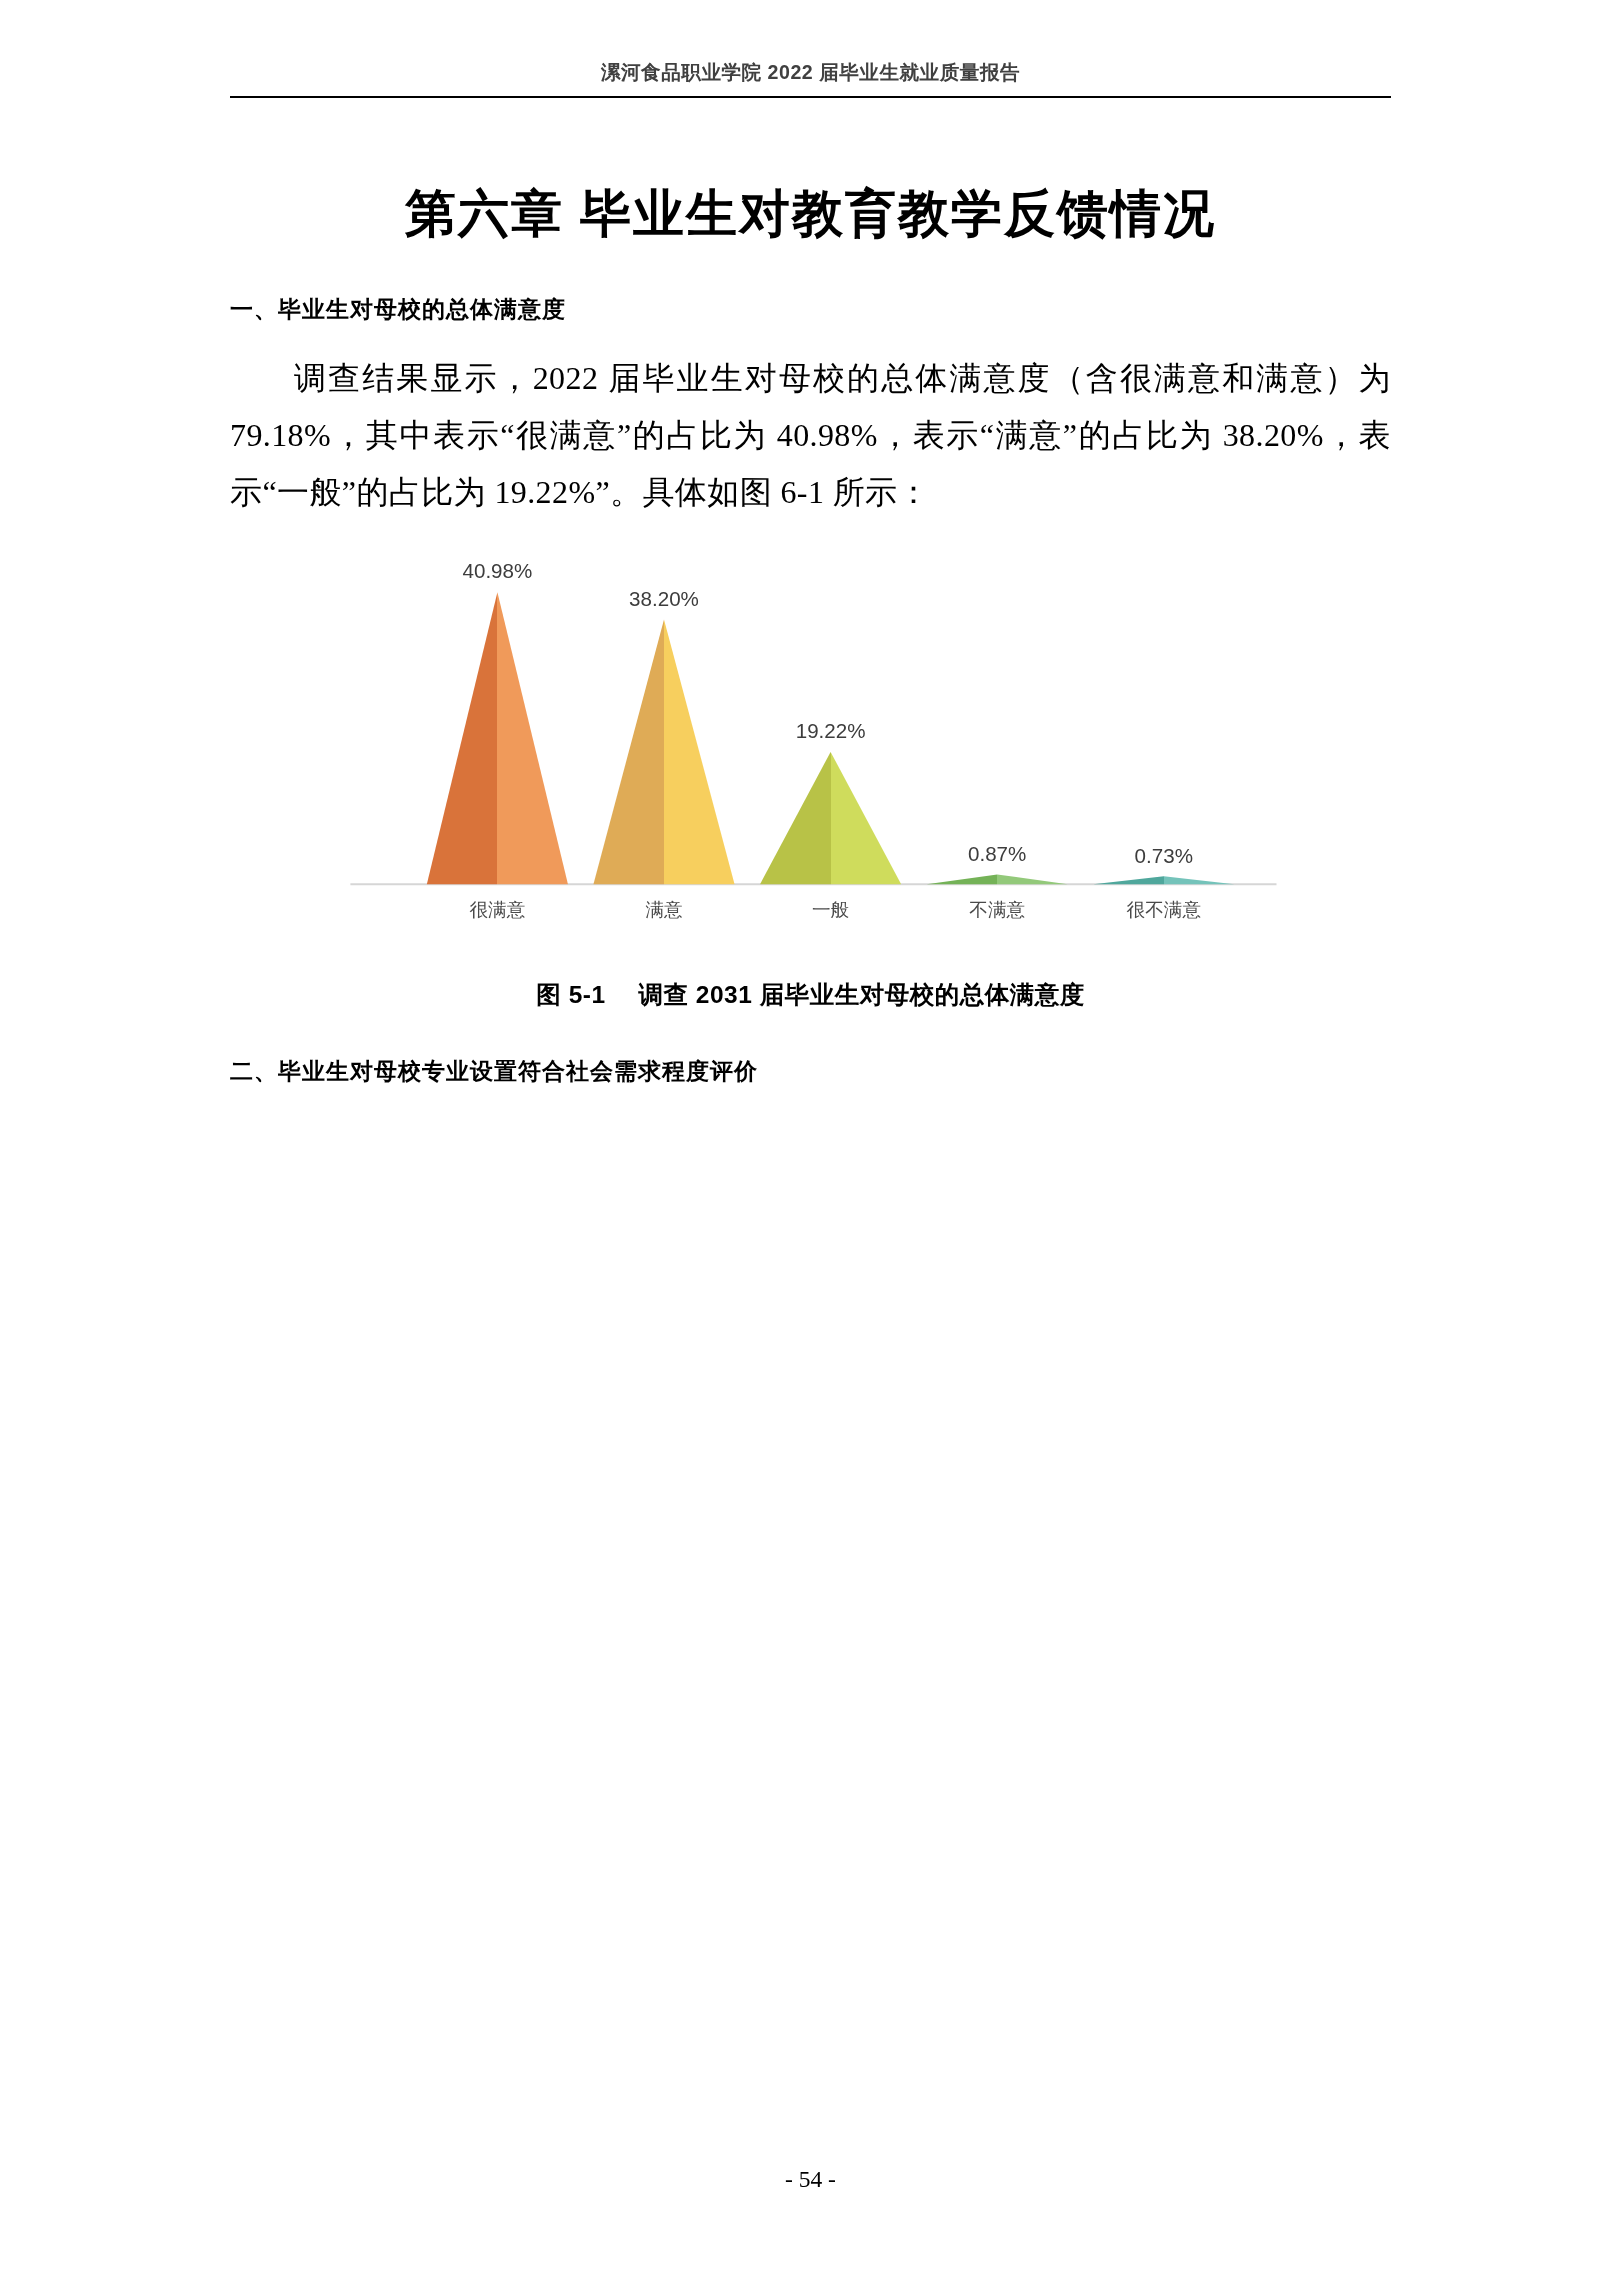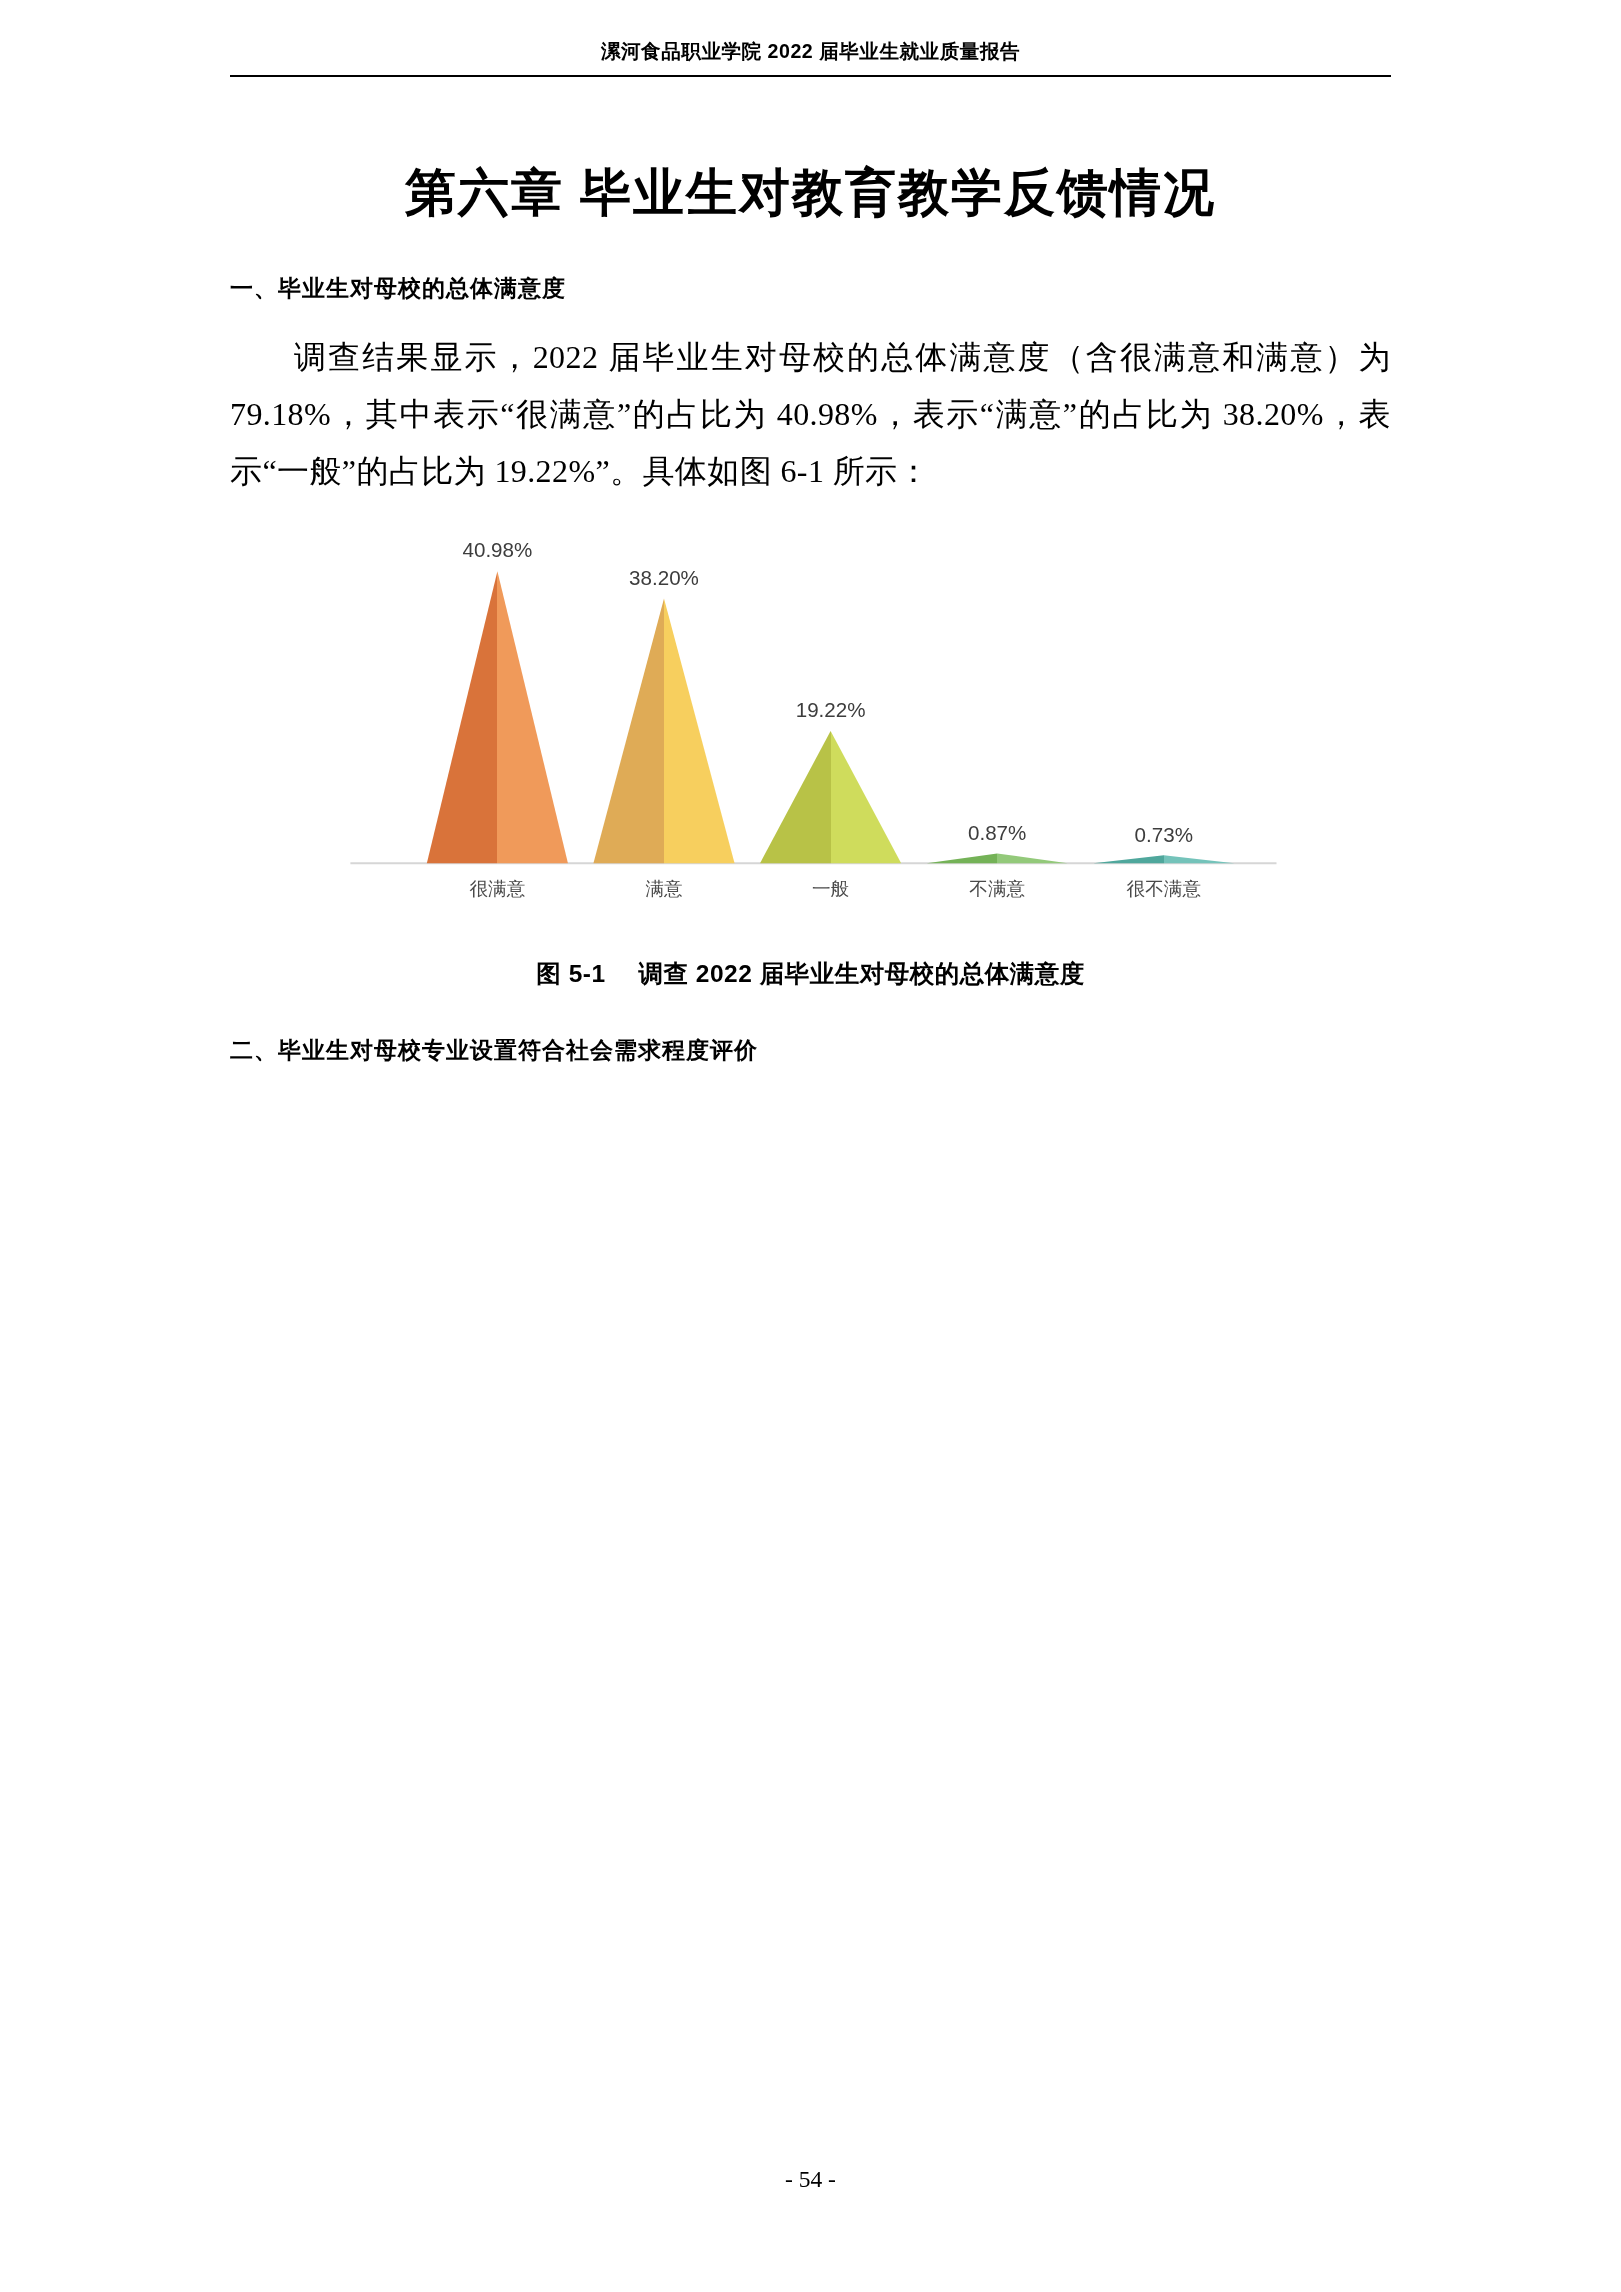--- a/index.html
+++ b/index.html
@@ -17,27 +17,27 @@
   }
   .page {
     position: relative;
     width: 1621px;
     height: 2293px;
     box-sizing: border-box;
     padding: 0 230px;
   }
   
   .running-head {
-    padding-top: 38px;
+    padding-top: 59px;
     text-align: center;
     font-family: "Liberation Sans", sans-serif;
     font-weight: bold;
     font-size: 19.6px;
     letter-spacing: 0.5px;
-    color: #000000;
+    color: #404040;
   }
   .header-rule {
     margin-top: 9.8px;
     border-bottom: 2px solid #000;
     height: 0;
   }
   
   .chapter-title {
     margin-top: 82px;
     text-align: center;
@@ -179,21 +179,21 @@
         <text class="val-label" x="860" y="328" text-anchor="middle">0.73%</text>
 
         <text class="cat-label" x="180" y="382" text-anchor="middle">很满意</text>
         <text class="cat-label" x="350" y="382" text-anchor="middle">满意</text>
         <text class="cat-label" x="520" y="382" text-anchor="middle">一般</text>
         <text class="cat-label" x="690" y="382" text-anchor="middle">不满意</text>
         <text class="cat-label" x="860" y="382" text-anchor="middle">很不满意</text>
       </svg>
     </div>
     <div class="figure-caption">
-      <span>图 5-1</span><span class="gap"></span><span>调查 2022 届毕业生对母校的总体满意度</span>
+      <span>图 5-1</span><span class="gap"></span><span>调查 2031 届毕业生对母校的总体满意度</span>
     </div>
   </div>
 
   <h2 class="section-title">二、毕业生对母校专业设置符合社会需求程度评价</h2>
 
 
   <div class="page-number">- 54 -</div>
 </div>
 
 

